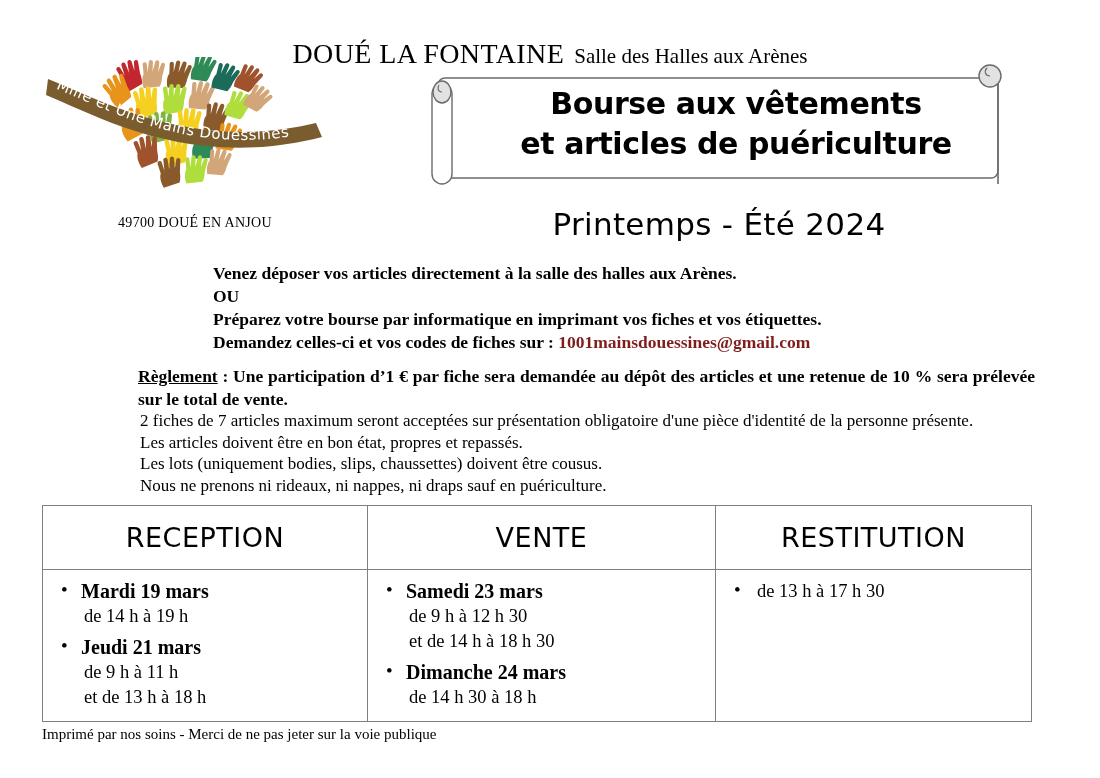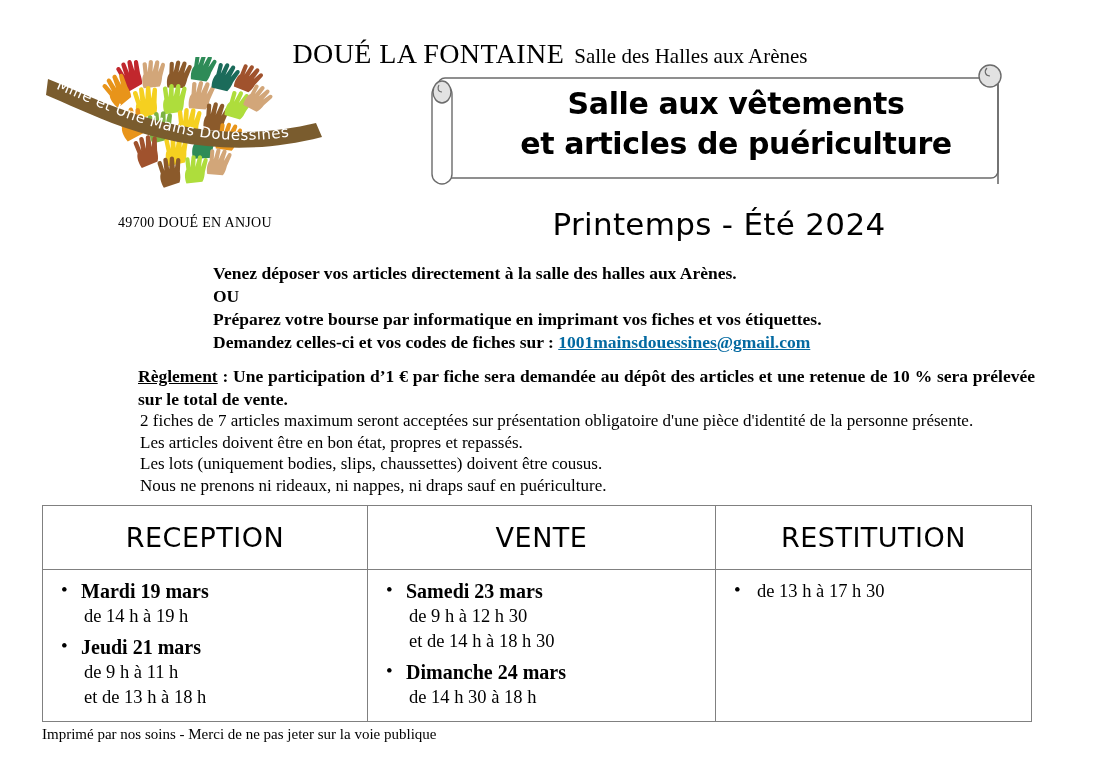--- a/index.html
+++ b/index.html
@@ -105,22 +105,21 @@
     position: absolute;
     left: 213px;
     top: 262px;
     width: 860px;
     font-family: "Liberation Serif", serif;
     font-weight: 700;
     font-size: 17.5px;
     line-height: 23px;
   }
   .deposit-block .email {
-    color: #0369a1;
-    text-decoration: underline;
+    color: #7f1d1d;
   }
 
   
   .rules-block {
     position: absolute;
     left: 138px;
     top: 365px;
     width: 897px;
     font-family: "Liberation Serif", serif;
     font-size: 17px;
@@ -329,21 +328,21 @@
 
     <rect x="8" y="22" width="20" height="100" rx="10" ry="10" fill="#ffffff" stroke="#6b6b6b" stroke-width="1.4"></rect>
     <ellipse cx="18" cy="30" rx="9" ry="11" fill="#e2e2e2" stroke="#6b6b6b" stroke-width="1.4"></ellipse>
     <path d="M18 30 C14 30 13 26 15 23" fill="none" stroke="#6b6b6b" stroke-width="1.2"></path>
 
     <line x1="574" y1="8" x2="574" y2="122" stroke="#6b6b6b" stroke-width="1.6"></line>
     <circle cx="566" cy="14" r="11" fill="#e2e2e2" stroke="#6b6b6b" stroke-width="1.4"></circle>
     <path d="M566 14 C561 14 560 9 563 6" fill="none" stroke="#6b6b6b" stroke-width="1.2"></path>
   </svg>
   <div class="scroll-text">
-    <div>Salle aux vêtements</div>
+    <div>Bourse aux vêtements</div>
     <div>et articles de puériculture</div>
   </div>
 </div>
 
 <div class="season-line">Printemps - Été 2024</div>
 
 <div class="deposit-block">
   <div>Venez déposer vos articles directement à la salle des halles aux Arènes.</div>
   <div>OU</div>
   <div>Préparez votre bourse par informatique en imprimant vos fiches et vos étiquettes.</div>

